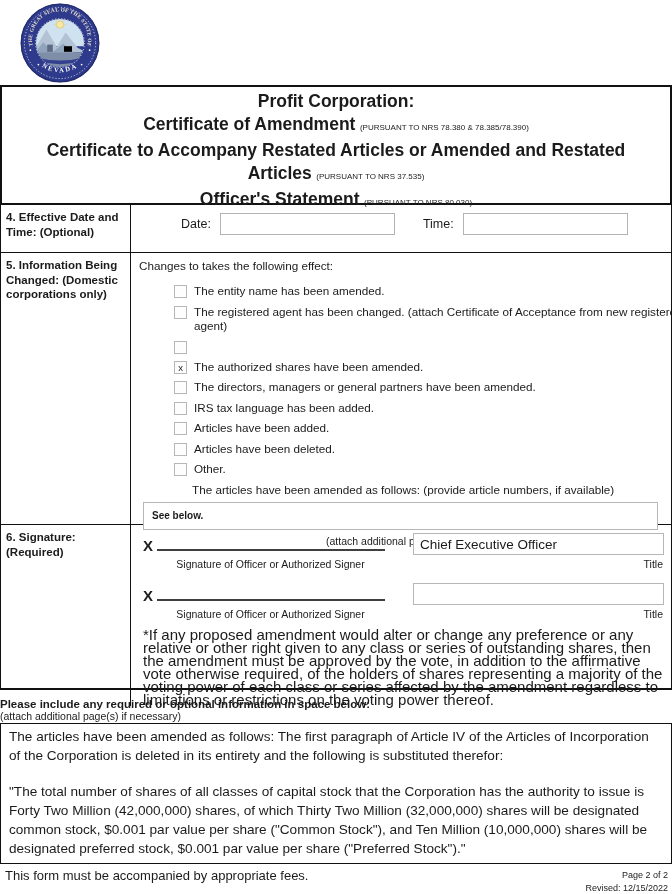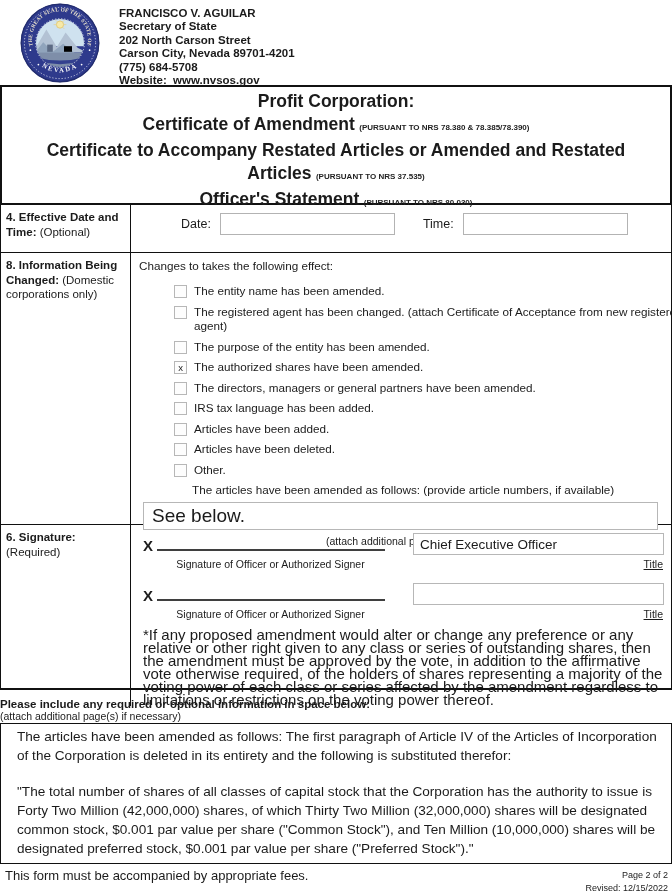--- a/index.html
+++ b/index.html
@@ -14,28 +14,28 @@
   .header { height:85px; display:flex; align-items:flex-start; padding:3px 0 0 20px; box-sizing:border-box; }
   .seal-wrap { width:82px; height:80px; flex:none; }
   .header-text { margin-left:17px; padding-top:4px; font-size:11.5px; font-weight:bold; line-height:13.4px; white-space:pre; }
   
   .title-box {
     border:2.5px solid #111; box-sizing:border-box;
     height:120px; text-align:center; padding:3px 26px 0 26px;
   }
   .t-line { line-height:23px; }
   .t-main { font-size:17.5px; font-weight:bold; }
-  .t-note { font-size:8px; font-weight:bold; color:#222; }
+  .t-note { font-size:8px; font-weight:normal; color:#222; }
   
   .form-table { border:1.5px solid #111; border-top:none; border-bottom:2.5px solid #111; box-sizing:border-box; }
   .row { display:grid; grid-template-columns:130px 1fr; }
   .row + .row { border-top:1.5px solid #111; }
   .cell-label { border-right:1.5px solid #111; padding:5px 3px 0 5px; font-size:11.5px; line-height:14.5px; }
   .lbl-b { font-weight:bold; }
-  .lbl-n { font-weight:normal; }
+  .lbl-n { font-weight:bold; }
   .cell-content { padding:0; }
   
   .row4 { height:47px; }
   .dt-line { display:flex; align-items:center; padding-left:50px; padding-top:8px; font-size:12.5px; }
   .dt-line .fld-label { margin-right:9px; }
   .date-input { width:165px; height:20px; border:1px solid #b3b3b3; margin-right:28px; font-size:12px; padding:0 4px; box-sizing:content-box; }
   .time-input { width:155px; height:20px; border:1px solid #b3b3b3; font-size:12px; padding:0 4px; }
   .dt-note { text-align:center; font-size:11px; margin-top:3px; }
   
   .row5 { height:271px; }
@@ -43,48 +43,48 @@
   .cb-intro { margin-bottom:12px; }
   .cb-row { display:flex; gap:7px; padding-left:35px; margin-bottom:6px; line-height:14.5px; align-items:flex-start; }
   .cb-box {
     width:11px; height:11px; flex:none; margin-top:1px;
     border:1px solid #b7b7b7; background:#fdfdfd;
     font-size:9.5px; line-height:11px; text-align:center; color:#222;
   }
   .amended-note { padding-left:53px; margin-top:2px; }
   .see-below-input {
     display:block; width:505px; height:26px; margin:6px 0 0 4px;
-    border:1px solid #b7b7b7; font-size:19px; padding:0 0 0 8px;
-    font-family:"Liberation Sans", sans-serif; color:#1b1b1b;
+    border:1px solid #b7b7b7; font-size:10px; padding:0 0 0 8px;
+    font-family:"Liberation Sans", sans-serif; color:#1b1b1b;font-weight:bold;
   }
   .attach-note { text-align:center; font-size:10.5px; margin-top:5px; }
   
   .row6 { height:163px; }
   .row6 .cell-content { padding:8px 5px 0 12px; }
   .sig-row { display:flex; align-items:flex-end; }
   .sig-left { width:270px; }
   .x-mark { font-weight:bold; font-size:15px; }
   .sig-line { display:inline-block; width:228px; height:12px; border-bottom:2px solid #3f3f3f; margin-left:4px; }
   .sig-caption { width:255px; text-align:center; font-size:10.5px; margin-top:3px; }
-  .title-col { width:255px;text-decoration:underline; }
+  .title-col { width:255px; }
   .title-input {
     width:243px; height:20px; border:1px solid #b7b7b7; font-size:13.5px; padding:0 0 0 6px;
     font-family:"Liberation Sans", sans-serif; color:#1b1b1b;
   }
   .title-caption { width:250px; text-align:right; font-size:10.5px; margin-top:3px; }
   .sig-block2 { margin-top:13px; }
   .footnote { font-size:15px; line-height:12.9px; margin-top:9px; padding-right:3px; }
   
   .include-band { text-align:left; height:33px; box-sizing:border-box; padding-top:8px; }
   .include-bold { font-size:11.5px; font-weight:bold; }
   .include-note { font-size:10.5px; }
   
   .body-box {
     border:1.5px solid #111; box-sizing:border-box; height:141px;
-    padding:3px 8px 0 16px; font-size:13.6px; line-height:19px; overflow:hidden;
+    padding:3px 8px 0 8px; font-size:13.6px; line-height:19px; overflow:hidden;
   }
   .body-box p { margin:0; }
   .body-box p + p { margin-top:17px; }
   
   .footer { display:flex; justify-content:space-between; align-items:flex-start; padding:4px 4px 0 5px; }
   .fees-note { font-size:13px; }
   .page-info { text-align:right; font-size:9px; line-height:13px; padding-top:1px; color:#222; }
 </style>
 </head>
 <body>
@@ -126,26 +126,20 @@
       </text>
       <text font-size="8.2" font-weight="bold" fill="#ffffff" letter-spacing="2.4" font-family="Liberation Serif, serif">
         <textPath href="#arcBottom" startOffset="50%" text-anchor="middle">NEVADA</textPath>
       </text>
       <circle cx="13" cy="59" r="1.1" fill="#fff"></circle>
         <circle cx="87" cy="59" r="1.1" fill="#fff"></circle>
       <circle cx="23" cy="77" r="1.1" fill="#fff"></circle>
         <circle cx="77" cy="77" r="1.1" fill="#fff"></circle>
     </svg>
   </div>
-  <div class="header-text"><span>FRANCISCO V. AGUILAR</span>
-<span>Secretary of State</span>
-<span>202 North Carson Street</span>
-<span>Carson City, Nevada 89701-4201</span>
-<span>(775) 684-5708</span>
-<span>Website:  www.nvsos.gov</span></div>
 </div>
 
 <div class="title-box">
   <div class="t-line"><span class="t-main">Profit Corporation:</span></div>
   <div class="t-line"><span class="t-main">Certificate of Amendment</span> <span class="t-note">(PURSUANT TO NRS 78.380 &amp; 78.385/78.390)</span></div>
   <div class="t-line" style="line-height:23px;"><span class="t-main">Certificate to Accompany Restated Articles or Amended and Restated Articles</span> <span class="t-note">(PURSUANT TO NRS 37.535)</span></div>
   <div class="t-line"><span class="t-main">Officer's Statement</span> <span class="t-note">(PURSUANT TO NRS 80.030)</span></div>
 </div>
 
 <div class="form-table">
@@ -160,37 +154,36 @@
         <span class="fld-label">Date:</span>
         <input class="date-input" type="text" value="" style="">
         <span class="fld-label">Time:</span>
         <input class="time-input" type="text" value="" style="">
       </div>
     </div>
   </div>
 
   <div class="row row5">
     <div class="cell-label">
-      <span class="lbl-b">8. Information Being Changed:</span>
+      <span class="lbl-b">5. Information Being Changed:</span>
       <span class="lbl-n">(Domestic corporations only)</span>
     </div>
     <div class="cell-content">
       <div class="cb-intro">Changes to takes the following effect:</div>
 
       <div class="cb-row">
         <span class="cb-box"></span>
         <span>The entity name has been amended.</span>
       </div>
       <div class="cb-row" style="width:520px;">
         <span class="cb-box"></span>
         <span>The registered agent has been changed. (attach Certificate of Acceptance from new registered agent)</span>
       </div>
       <div class="cb-row">
         <span class="cb-box"></span>
-        <span>The purpose of the entity has been amended.</span>
       </div>
       <div class="cb-row">
         <span class="cb-box">x</span>
         <span>The authorized shares have been amended.</span>
       </div>
       <div class="cb-row">
         <span class="cb-box"></span>
         <span>The directors, managers or general partners have been amended.</span>
       </div>
       <div class="cb-row">

